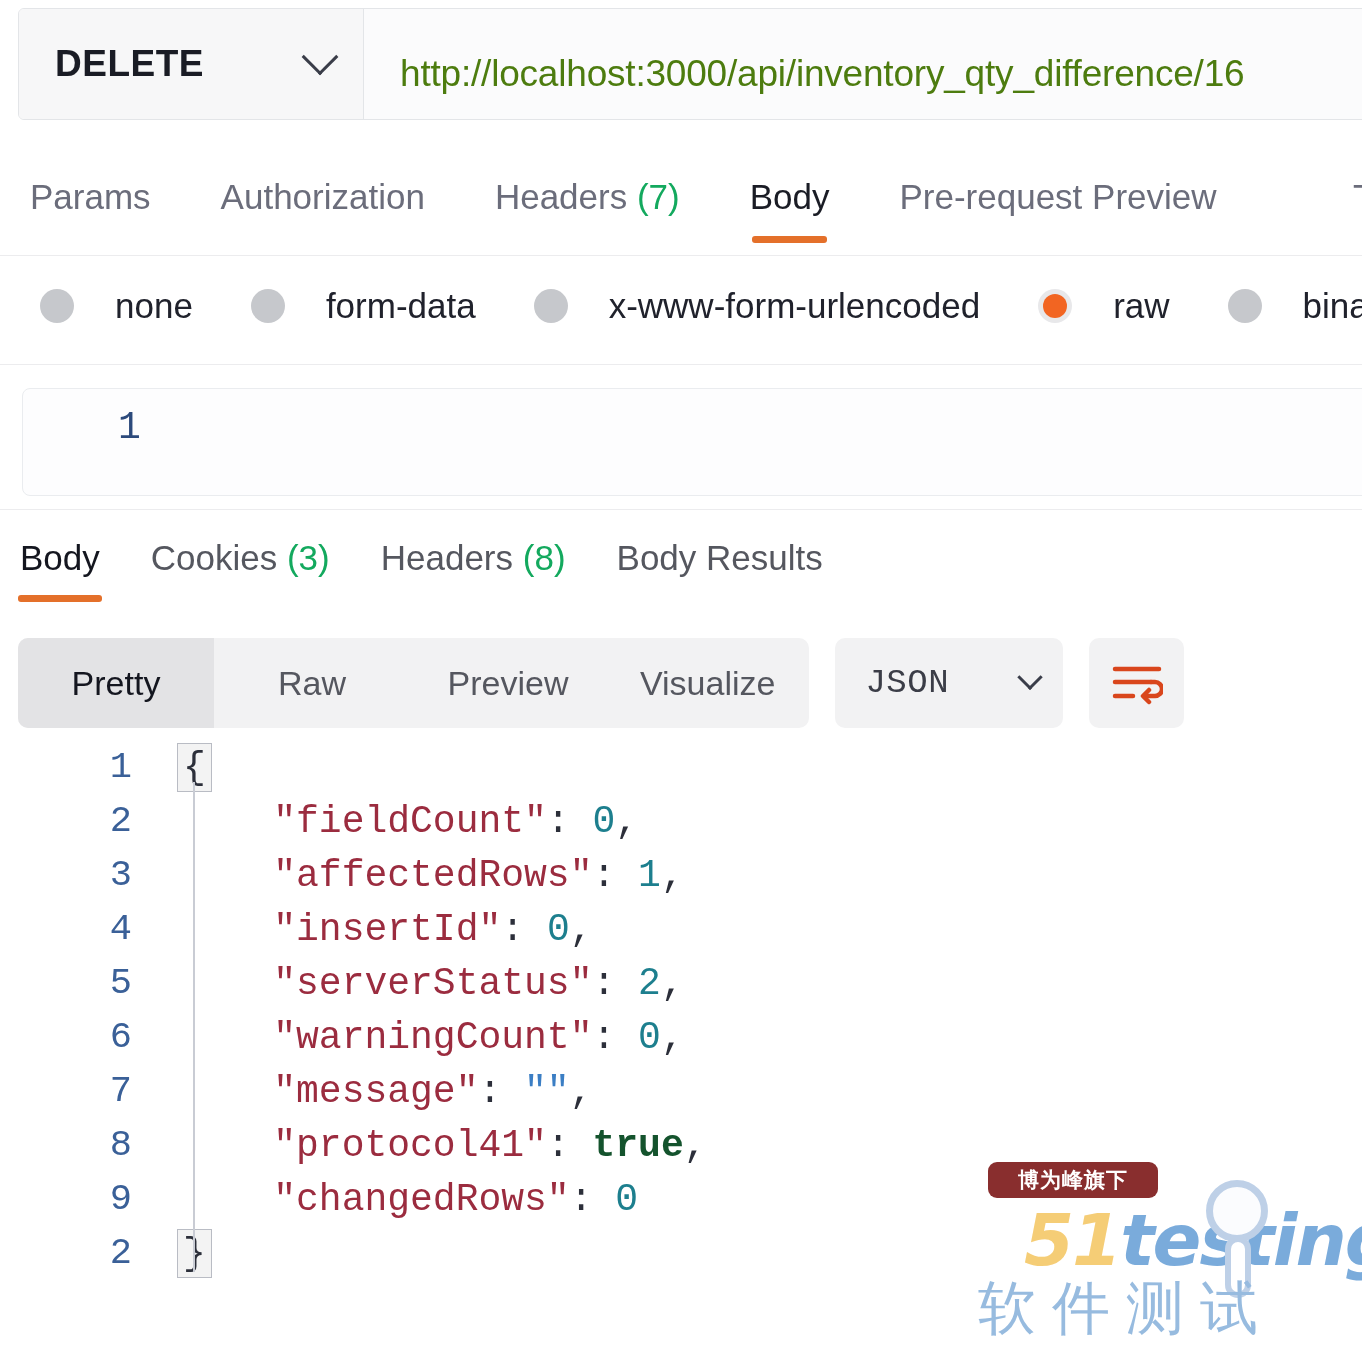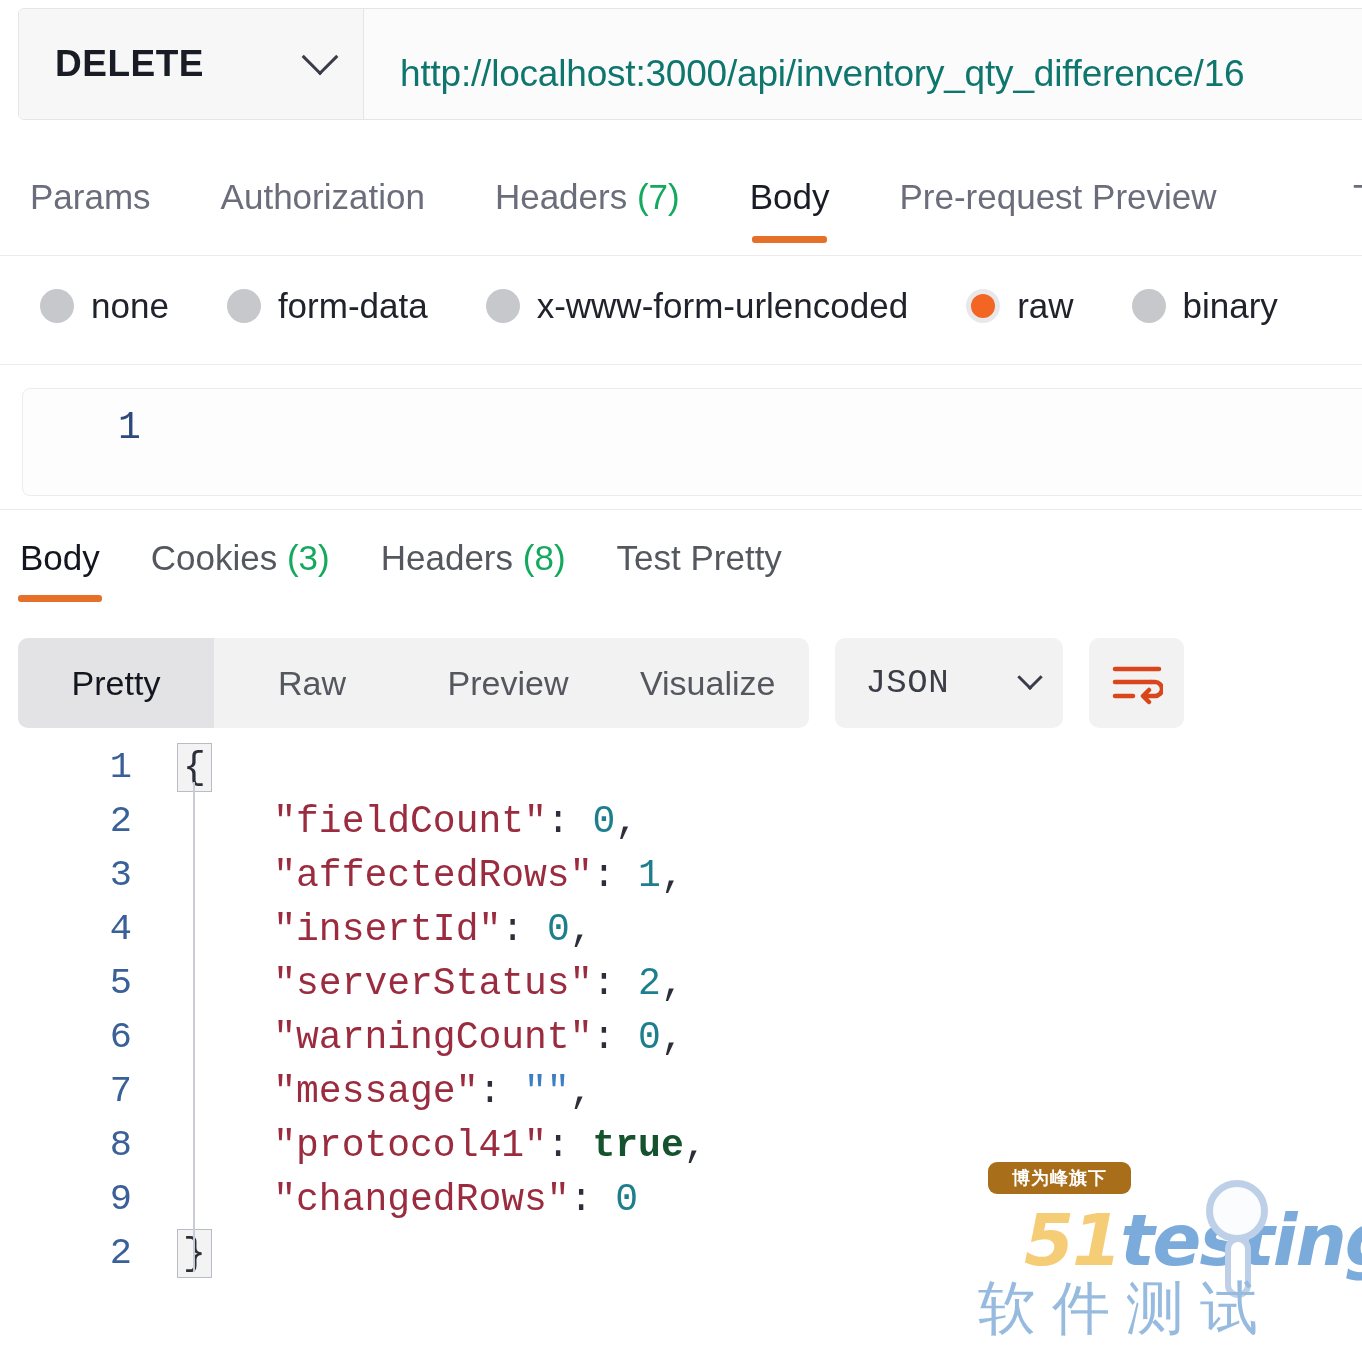--- a/index.html
+++ b/index.html
@@ -61,21 +61,21 @@
   .url-box {
     flex: 1;
     display: flex;
     align-items: center;
     padding-left: 36px;
     background: #fbfbfc;
     overflow: hidden;
   }
   .url-text {
     font-size: 37px;
-    color: #0f766e;
+    color: #4d7c0f;
     white-space: nowrap;
     letter-spacing: -0.2px;
     margin-top: 20px;
   }
 
   
   .req-tabs {
     position: absolute;
     left: 0;
     top: 155px;
@@ -151,20 +151,21 @@
     content: "";
     width: 24px;
     height: 24px;
     border-radius: 50%;
     background: #f26522;
   }
   .radio-label {
     font-size: 35px;
     color: #20222c;
     white-space: nowrap;
+    margin-left: 24px;
   }
 
   
   .req-editor {
     position: absolute;
     left: 22px;
     top: 388px;
     width: 1355px;
     height: 108px;
     border: 1px solid #eaecef;
@@ -342,25 +343,25 @@
     width: 372px;
     height: 176px;
     opacity: 0.92;
     pointer-events: none;
     user-select: none;
   }
   .wm-badge {
     position: absolute;
     left: 18px;
     top: 0;
-    background: #a16207;
+    background: #7f1d1d;
     border-radius: 9px;
-    padding: 4px 24px;
+    padding: 4px 30px;
     color: #ffffff;
-    font-size: 18px;
+    font-size: 21px;
     font-weight: 700;
     letter-spacing: 1px;
     font-family: "DejaVu Sans", sans-serif;
   }
   .wm-main {
     position: absolute;
     left: 10px;
     top: 36px;
     font-size: 72px;
     font-weight: 800;
@@ -462,21 +463,21 @@
 
   <div class="req-editor">
     <span class="lineno">1</span>
   </div>
   <div class="hdiv" style="top:509px;"></div>
 
   <div class="res-tabs" id="res-tabs">
       <div class="stab active"><span>Body</span></div>
       <div class="stab"><span>Cookies</span><span class="cnt-green"> (3)</span></div>
       <div class="stab"><span>Headers</span><span class="cnt-green"> (8)</span></div>
-      <div class="stab"><span>Test Pretty</span></div>
+      <div class="stab"><span>Body Results</span></div>
     </div>
 
   <div class="seg-row">
     <div class="seg" id="seg">
         <div class="seg-btn active">
           <span>Pretty</span>
         </div>
         <div class="seg-btn">
           <span>Raw</span>
         </div>

